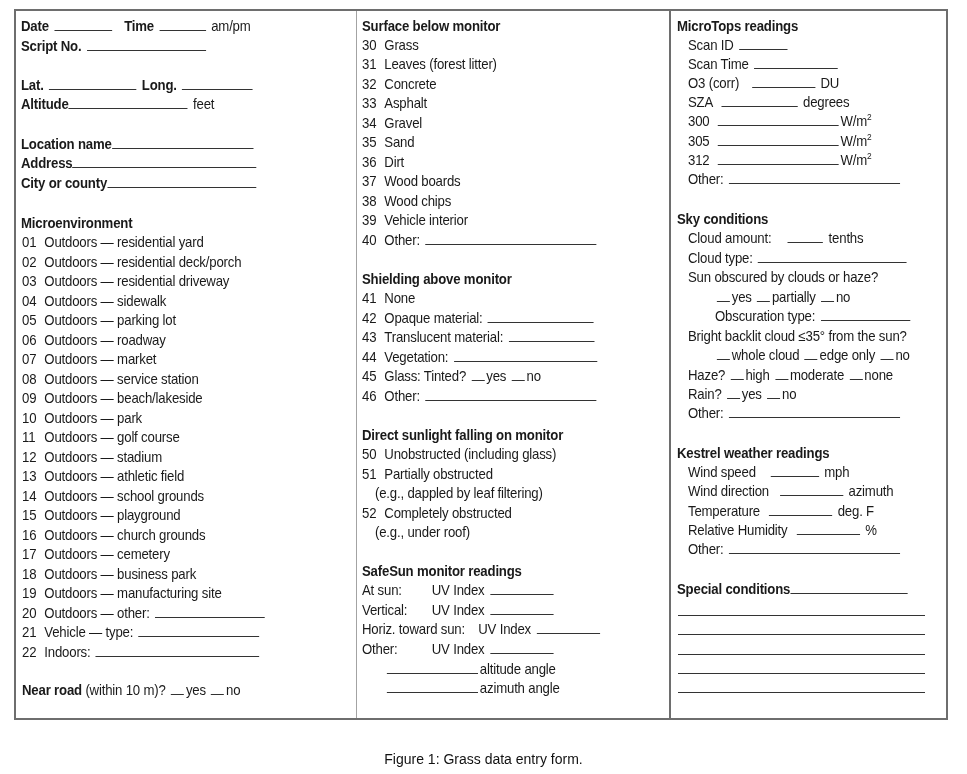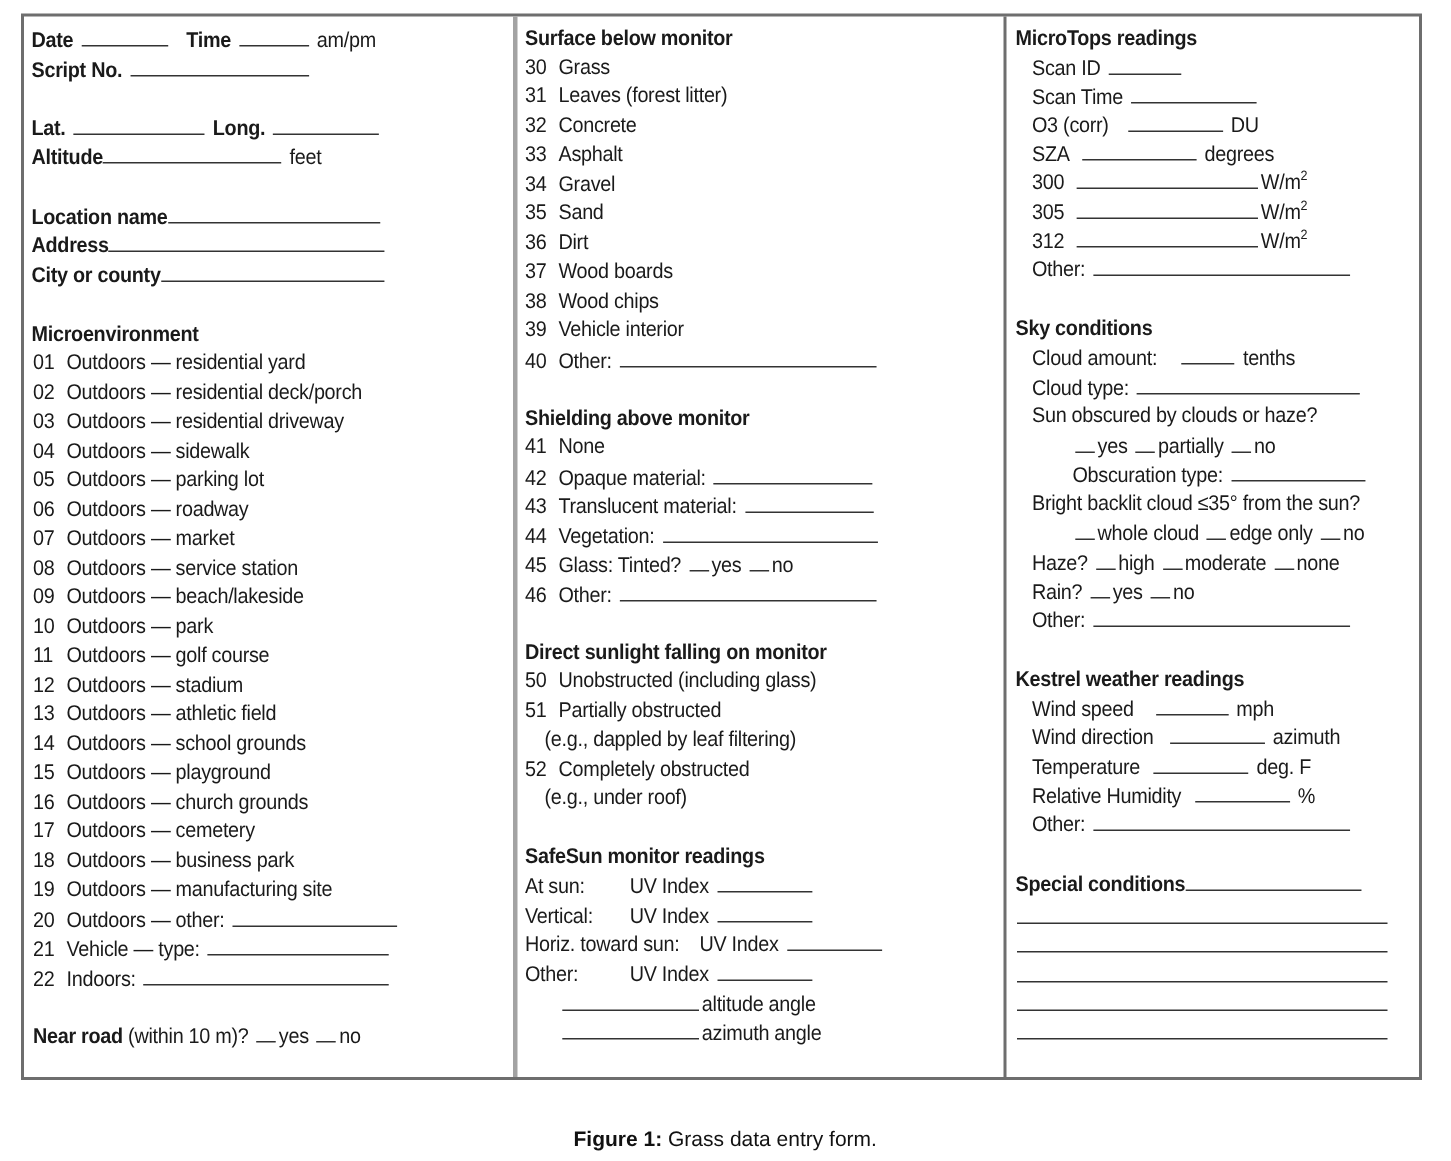--- a/index.html
+++ b/index.html
@@ -2,30 +2,30 @@
 <html><head>
 <meta charset="utf-8">
 <style>
   html, body { margin: 0; padding: 0; background: #ffffff; }
   body { width: 967px; height: 774px; position: relative; overflow: hidden;
          font-family: "Liberation Sans", sans-serif; color: #1a1a1a; }
   .form-box { position: absolute; left: 14px; top: 9px; width: 930px; height: 707px;
               border: 2px solid #6e6e6e; box-sizing: content-box; }
   .col { position: absolute; top: 0; bottom: 0; }
   .col1 { left: 0; width: 325px; }
-  .col2 { left: 326px; width: 326px; border-left: 3px solid #a3a3a3; }
+  .col2 { left: 340px; width: 326px; border-left: 1px solid #a3a3a3; }
   .col3 { left: 653px; width: 277px; border-left: 2px solid #6e6e6e; }
   .line { position: absolute; font-size: 14.2px; line-height: 19.5px; white-space: nowrap;
           letter-spacing: -0.2px; transform: scaleX(0.93); transform-origin: left center; }
   .b { font-weight: bold; }
   .blank { display: inline-block; border-bottom: 1.5px solid #333; height: 13px; vertical-align: baseline; margin: 0 2px; }
   .num { display: inline-block; width: 24px; }
   sup { font-size: 9px; vertical-align: top; line-height: 10px; }
   .caption { position: absolute; top: 751px; left: 0; width: 967px; text-align: center; font-size: 14px; color: #111; }
-  .caption .b { font-weight: bold; }
+  .caption .b { font-weight: normal; }
   .full-rule { position: absolute; border-bottom: 1.5px solid #333; height: 0; }
 </style>
 </head>
 <body>
 
 <div class="form-box">
 
   <div class="col col1">
     <div class="line b" style="left:5px;top:6px;">
       <span>Date</span>

